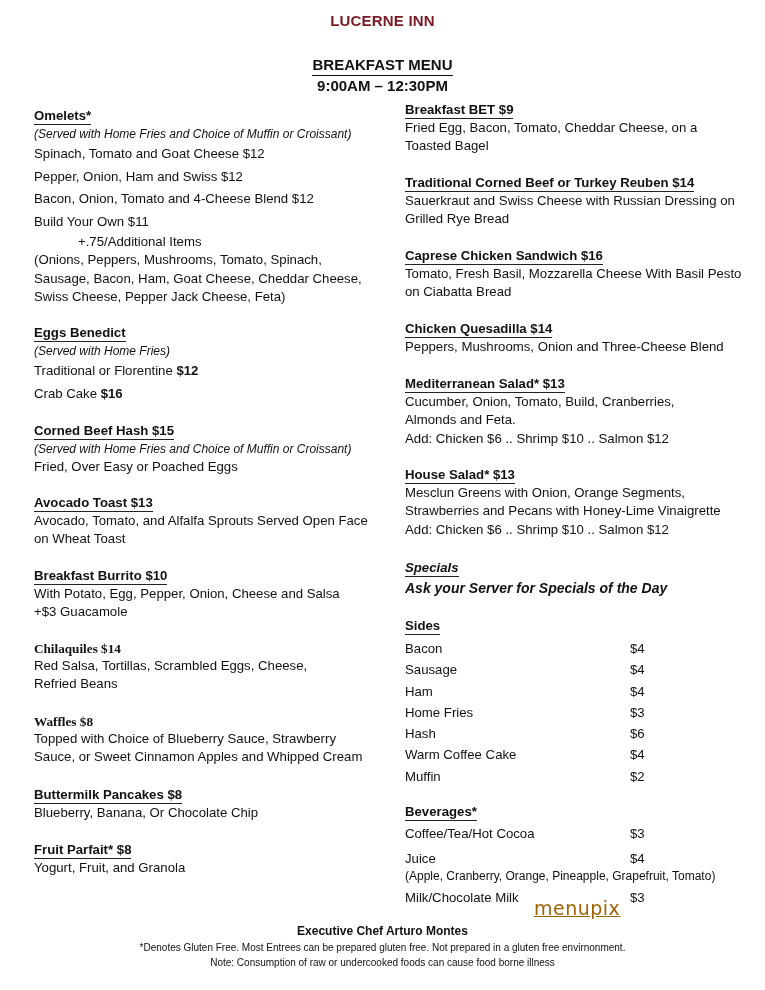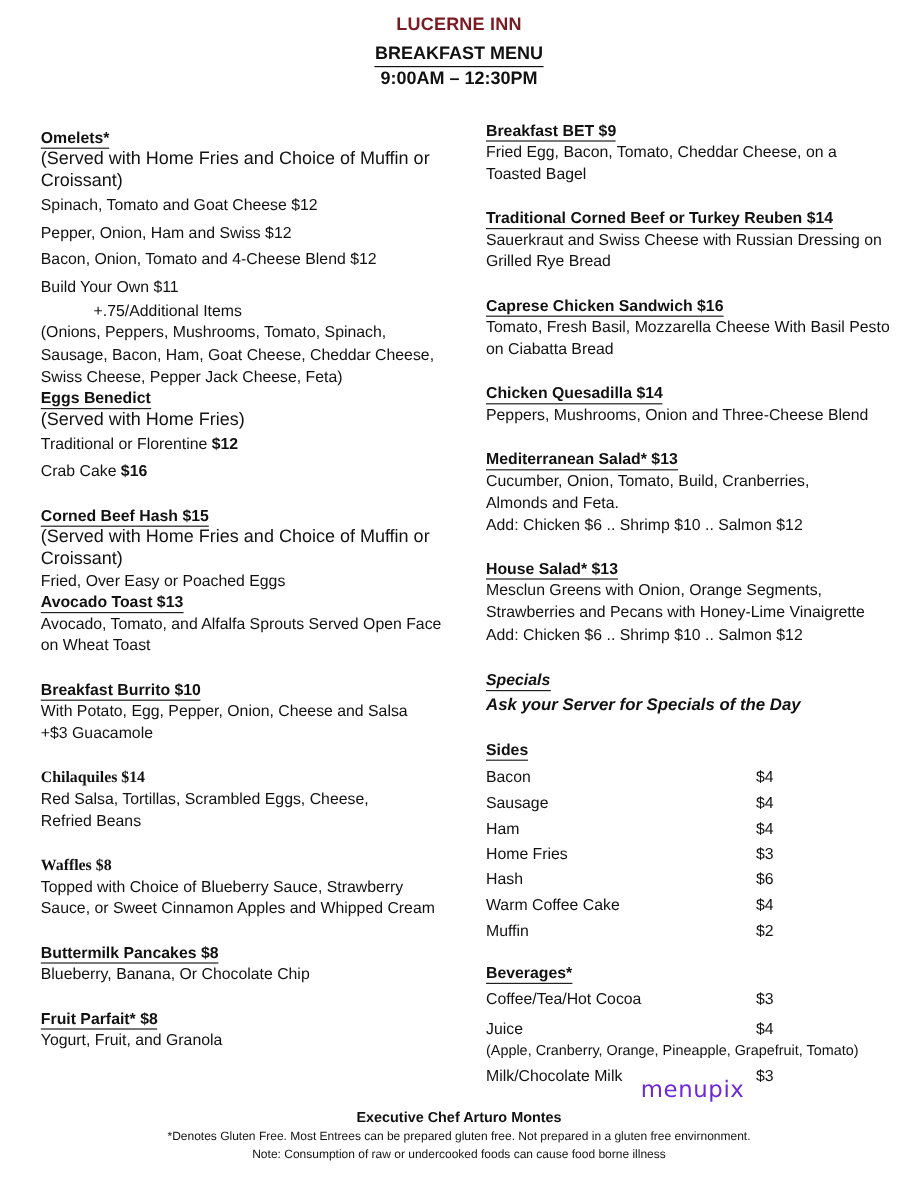--- a/index.html
+++ b/index.html
@@ -4,55 +4,55 @@
   <style>
     * { margin: 0; padding: 0; box-sizing: border-box; }
     html, body {
       width: 765px; height: 990px; background: #ffffff;
       font-family: "Liberation Sans", "DejaVu Sans", sans-serif;
       color: #111111; overflow: hidden;
     }
     .page { position: relative; width: 765px; height: 862px; }
     .header { position: absolute; top: 11px; left: 0; width: 765px; text-align: center; }
     .inn-name { font-weight: bold; font-size: 15px; color: #7a1a22; line-height: 20px; letter-spacing: 0.2px; }
-    .menu-title { font-weight: bold; font-size: 15px; line-height: 20px; margin-top: 4px; display: inline-block; border-bottom: 1.5px solid #111; padding-bottom: 0px; }
+    .menu-title { font-weight: bold; font-size: 15px; line-height: 20px; margin-top: 24px; display: inline-block; border-bottom: 1.5px solid #111; padding-bottom: 0px; }
     .hours { font-weight: bold; font-size: 15px; line-height: 20px; margin-top: 0; }
 
     .col { position: absolute; top: 0; }
     .col-left { left: 34px; width: 345px; }
     .col-right { left: 405px; width: 345px; }
 
     .block { position: absolute; left: 0; width: 100%; }
     .title {
       font-weight: bold; font-size: 13.2px; line-height: 18px;
       display: inline-block; border-bottom: 1px solid #222; padding-bottom: 0;
       line-height: 16px;
     }
     .title.no-ul { border-bottom: none; font-family: Liberation Serif, serif; }
-    .note { font-size: 15px; line-height: 18px; }
+    .note { font-size: 12px; line-height: 18px; font-style: italic; }
     .line { font-size: 13.2px; line-height: 18.4px; }
     .line.tall { line-height: 22.5px; }
     .line.indent { padding-left: 44px; }
     .b { font-weight: bold; }
     .specials-title { font-weight: bold; font-style: italic; font-size: 13.2px; border-bottom: 1px solid #222; display: inline-block; line-height: 16px; }
     .specials-text { font-weight: bold; font-style: italic; font-size: 14px; line-height: 22px; }
 
     .price-row { position: relative; font-size: 13.2px; line-height: 21.3px; height: 21.3px; }
     .price-row .price { position: absolute; left: 225px; top: 0; }
     .bev-row { position: relative; font-size: 13.2px; line-height: 24.5px; height: 24.5px; }
     .bev-row .price { position: absolute; left: 225px; top: 0; }
     .bev-note { font-size: 12px; line-height: 16px; margin-top: -3px; margin-bottom: 2px; }
 
     .footer { position: absolute; top: 922px; left: 0; width: 765px; text-align: center; }
     .chef { font-weight: bold; font-size: 12px; line-height: 18px; }
     .disclaimer { font-size: 10px; line-height: 15px; }
 
     .watermark {
       position: absolute; left: 534px; top: 897px; font-size: 19px;
-      color: #6d28d9; letter-spacing: 0.5px; font-family: "DejaVu Sans", sans-serif;
+      color: #a16207; letter-spacing: 0.5px; font-family: "DejaVu Sans", sans-serif; text-decoration: underline;
     }
   </style>
 </head>
 <body>
 
 <div class="page">
 
   <div class="header">
     <div class="inn-name">LUCERNE INN</div>
     <div><span class="menu-title">BREAKFAST MENU</span></div>

